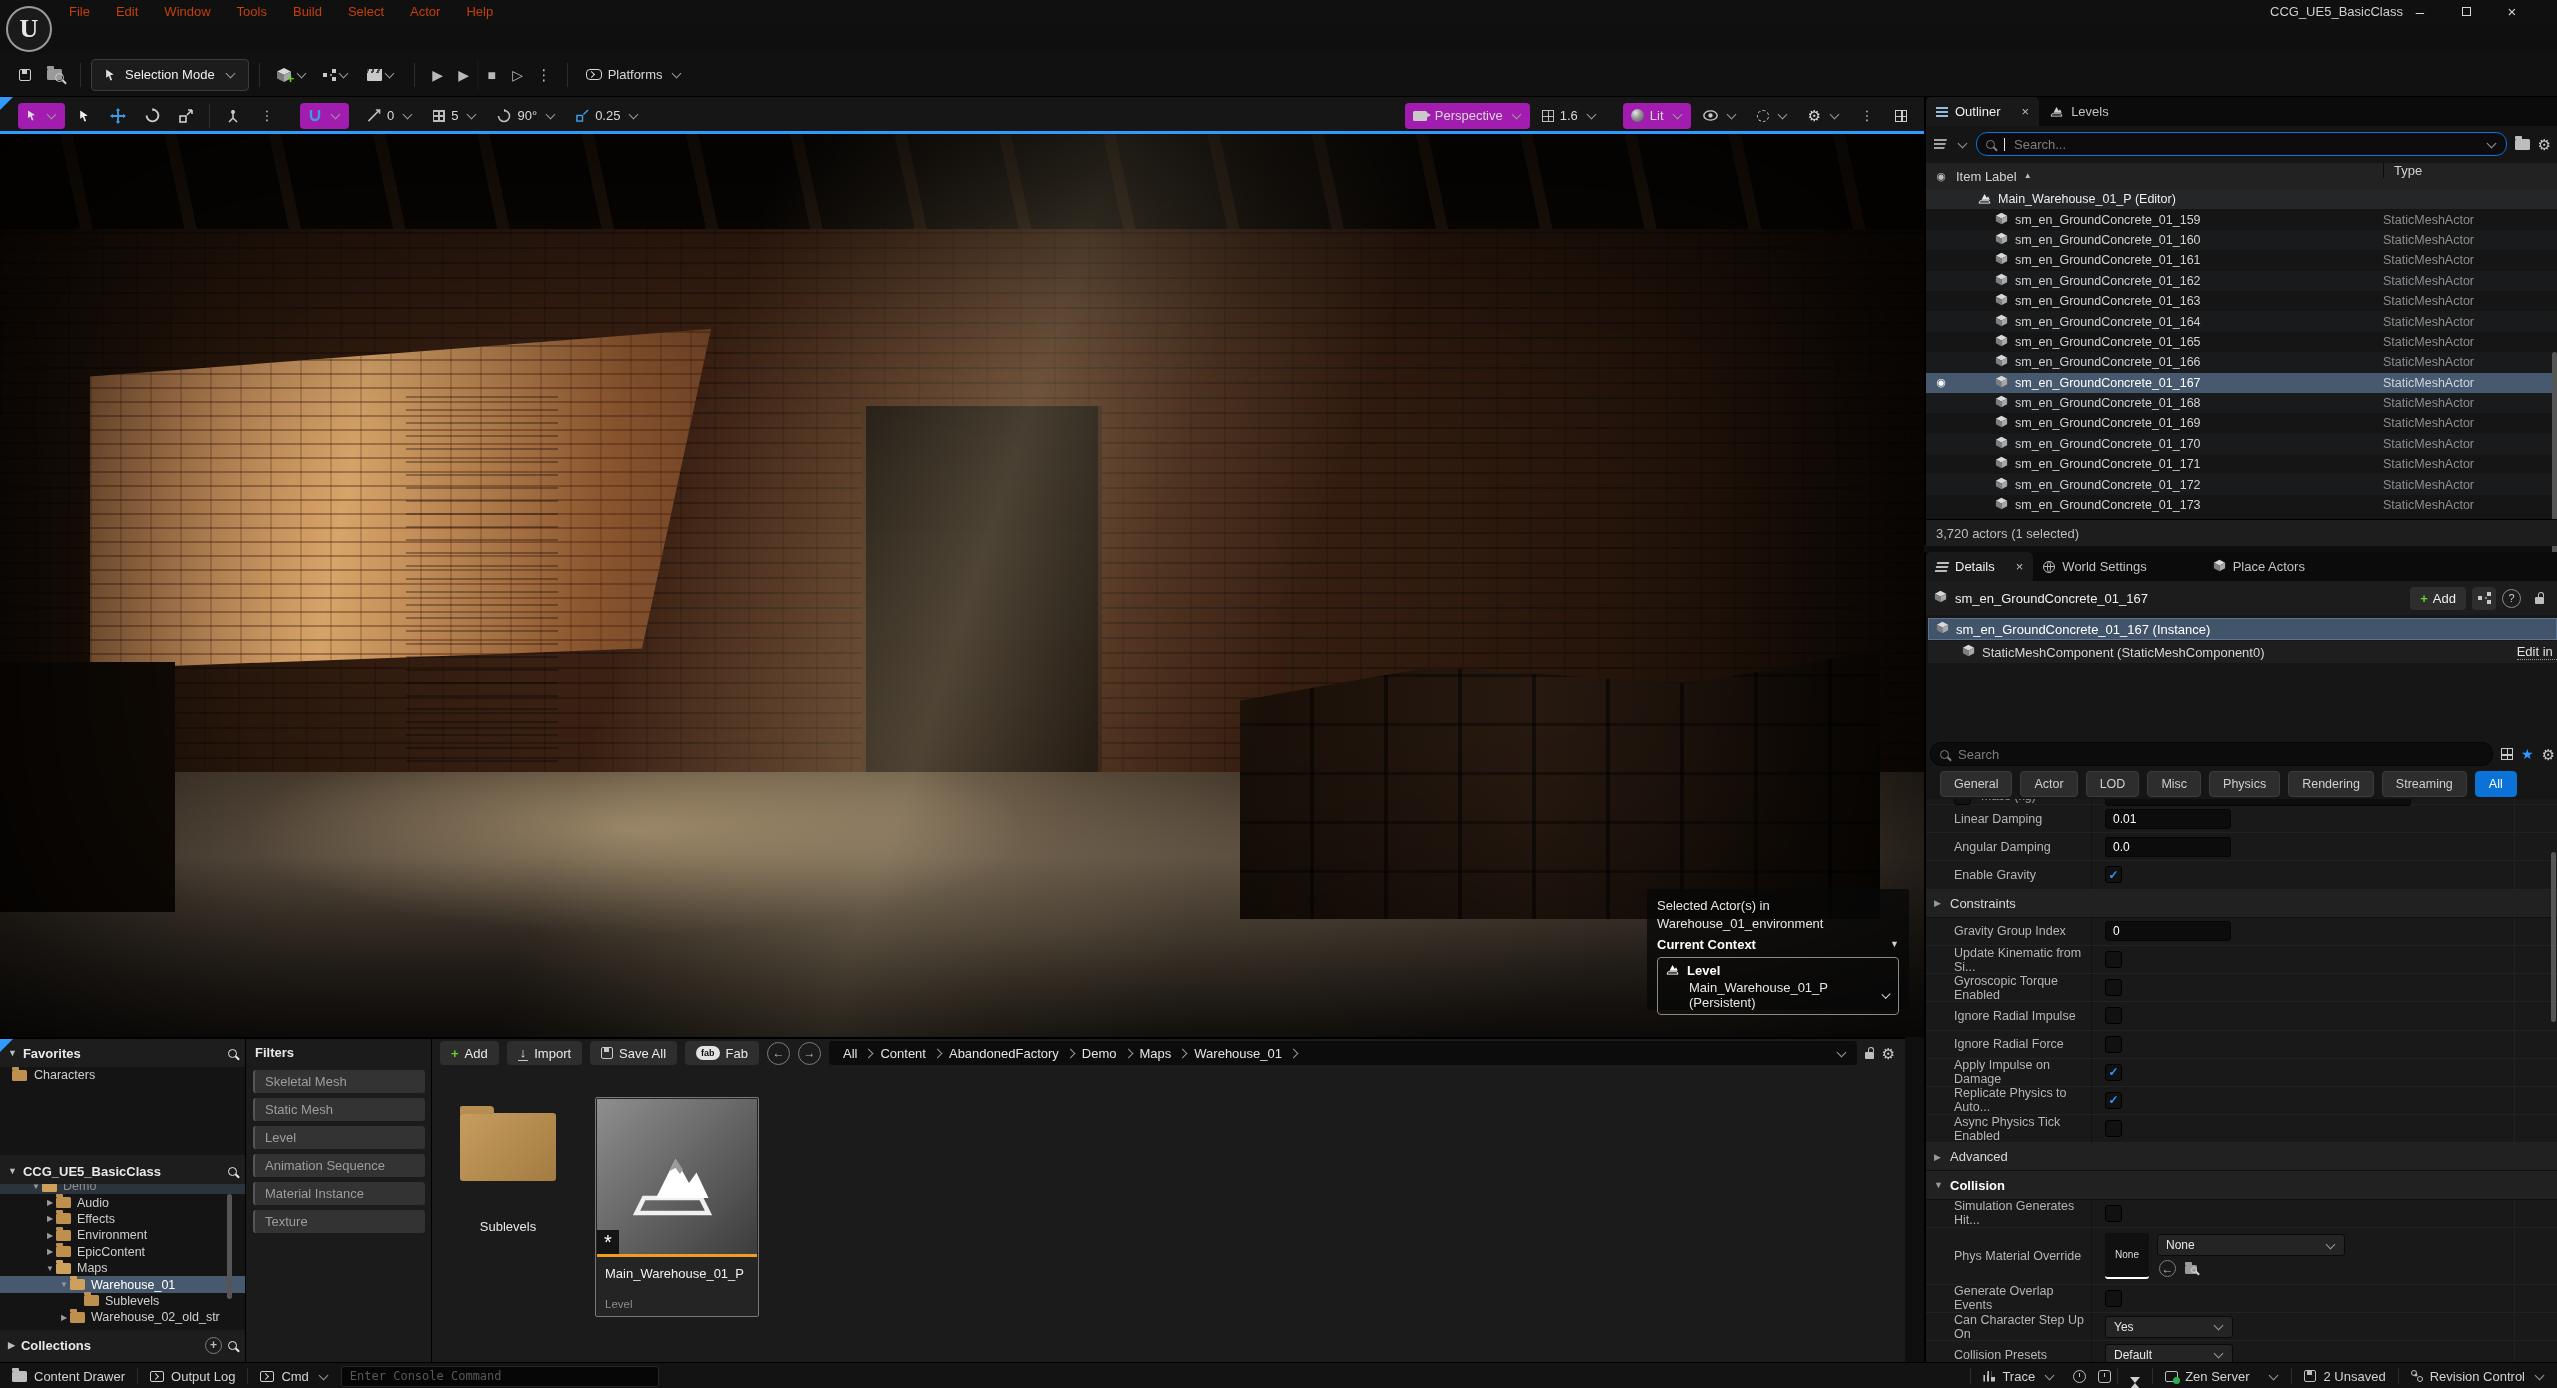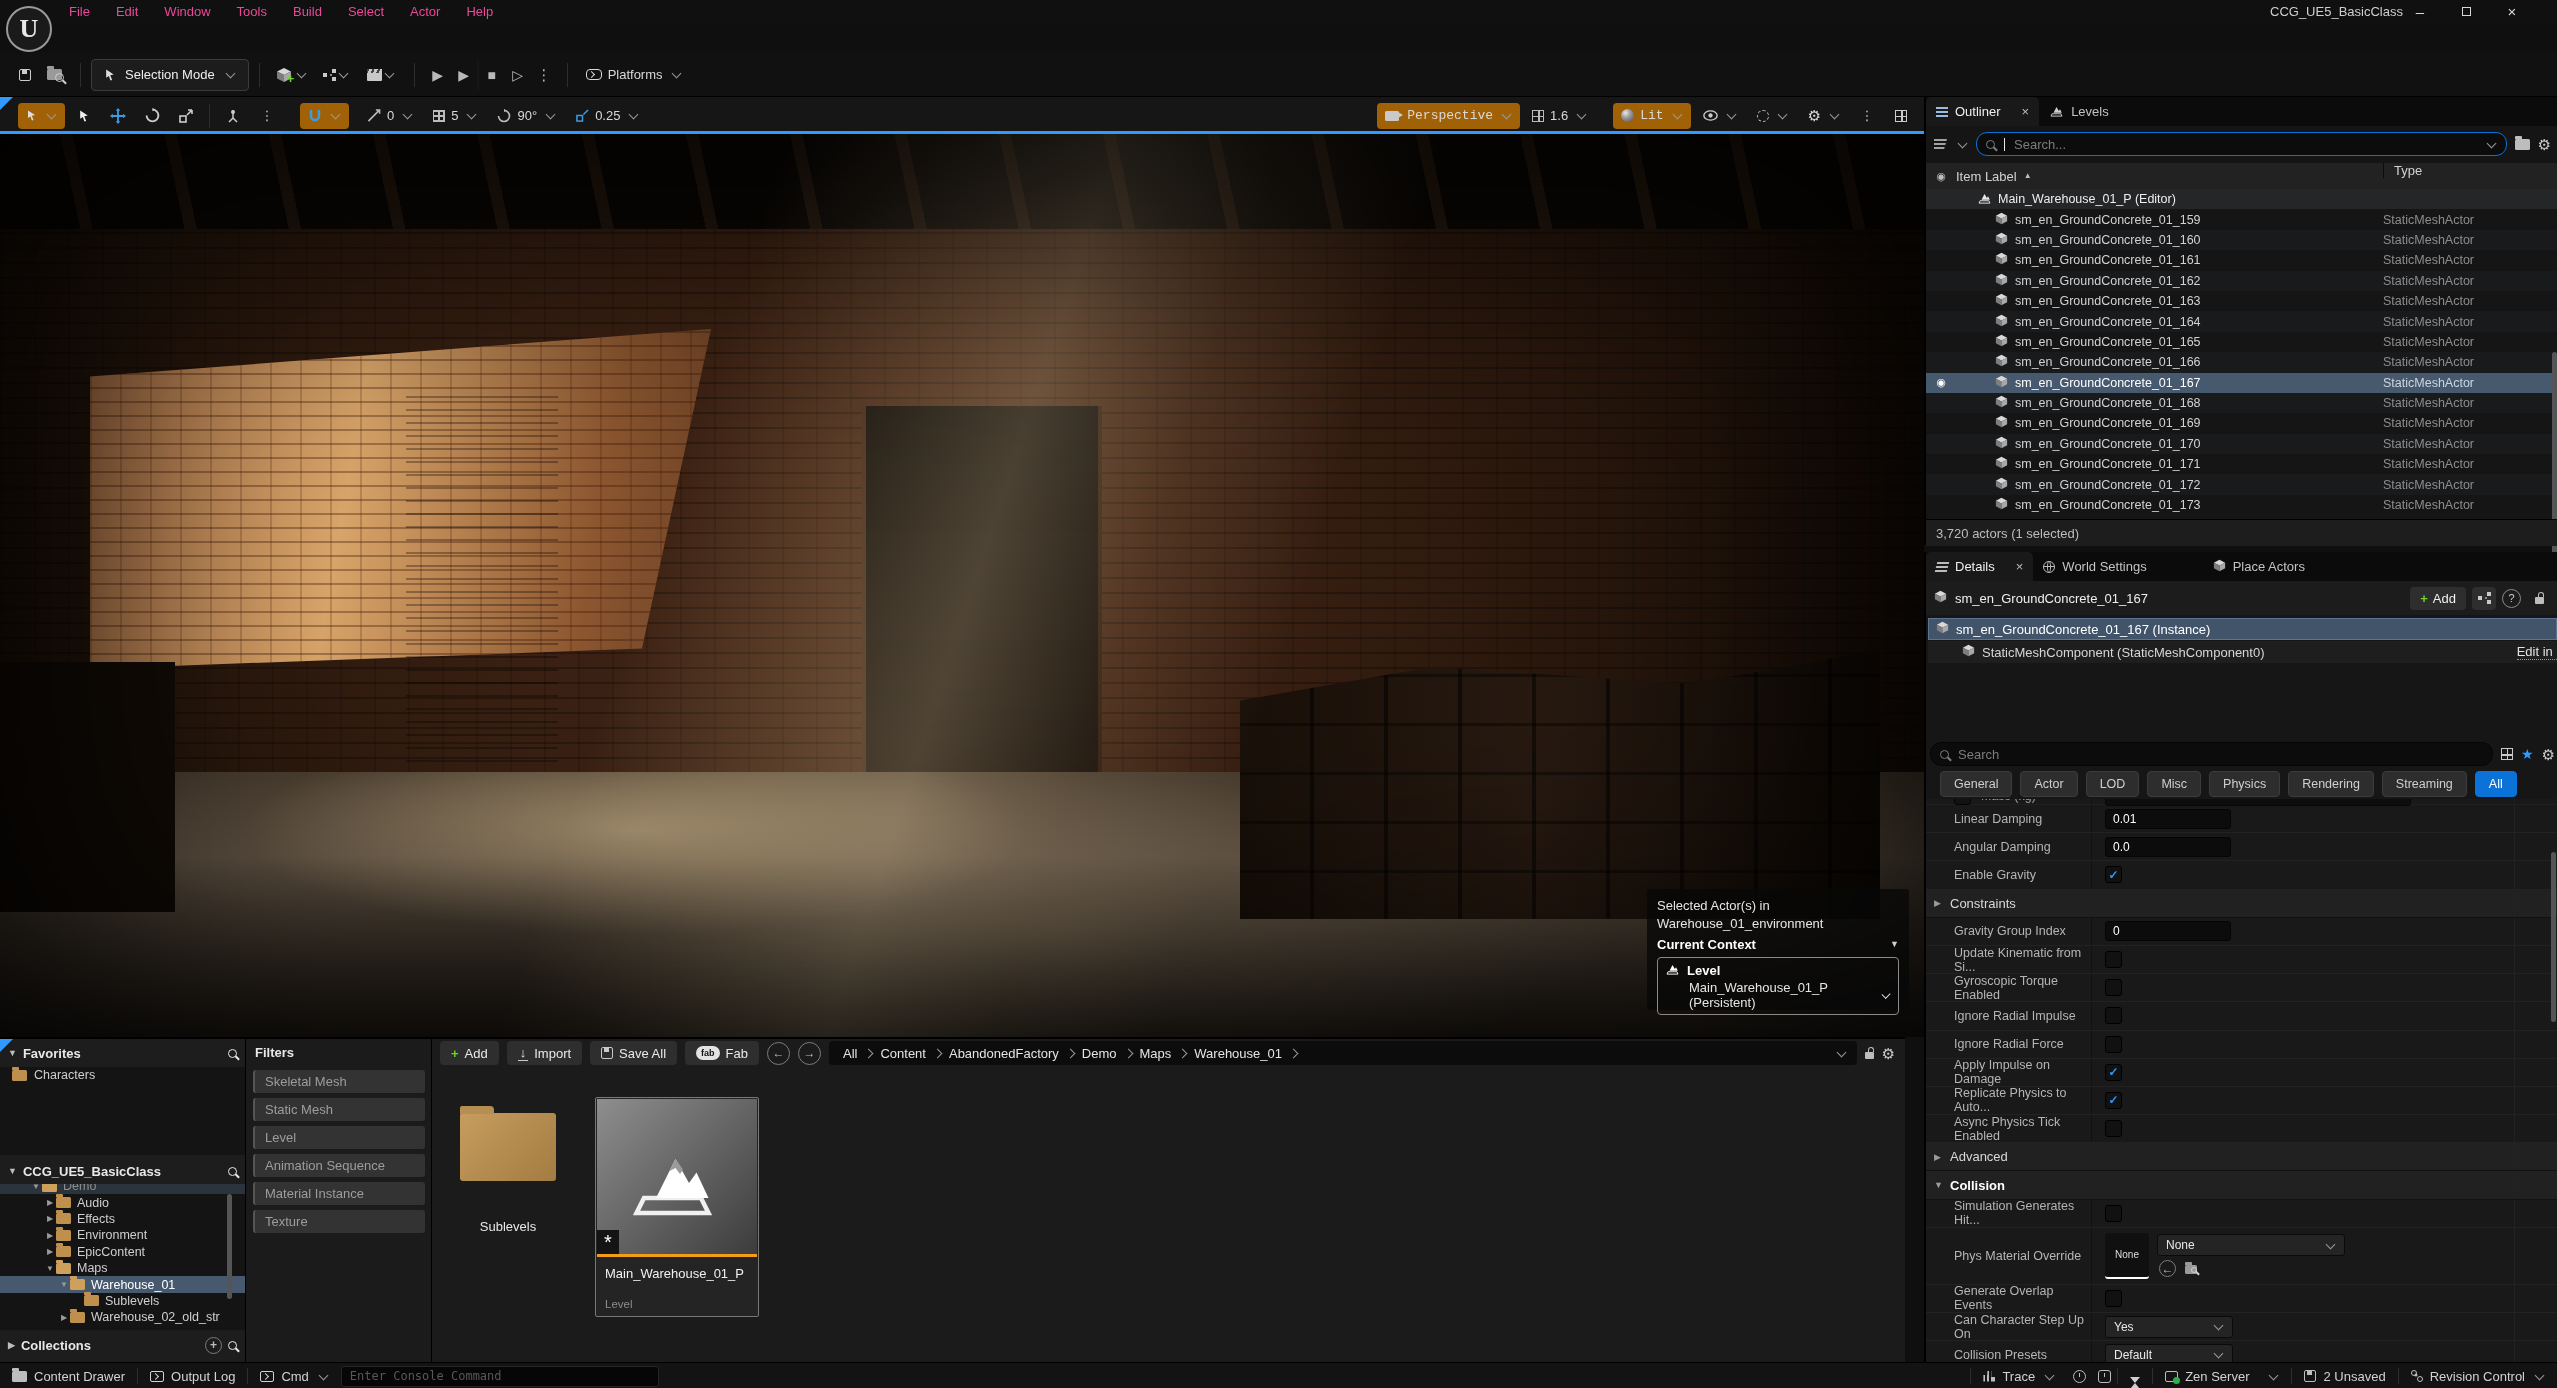--- a/index.html
+++ b/index.html
@@ -51,39 +51,39 @@
   .ic-2x2{width:12px;height:12px;border:1.5px solid currentColor;position:relative;}
   .ic-2x2:before{content:"";position:absolute;left:50%;top:0;bottom:0;width:1.5px;background:currentColor;}
   .ic-2x2:after{content:"";position:absolute;top:50%;left:0;right:0;height:1.5px;background:currentColor;}
   .ic-grid3{width:12px;height:12px;background-image:repeating-linear-gradient(0deg,currentColor 0 1.5px,transparent 1.5px 5.2px),repeating-linear-gradient(90deg,currentColor 0 1.5px,transparent 1.5px 5.2px);}
   .ic-globe{width:12px;height:12px;border:1.5px solid #bdbdbd;border-radius:50%;position:relative;overflow:hidden;}
   .ic-globe:before{content:"";position:absolute;left:0;right:0;top:45%;height:1.3px;background:#bdbdbd;}
   .ic-globe:after{content:"";position:absolute;left:30%;top:-10%;width:40%;height:120%;border:1.3px solid #bdbdbd;border-radius:50%;box-sizing:border-box;}
   .ic-funnelchev{width:13px;height:11px;background:linear-gradient(currentColor 0 2px,transparent 2px) top/13px 2px no-repeat,linear-gradient(currentColor 0 2px,transparent 2px) top 4px left 2px/9px 2px no-repeat,linear-gradient(currentColor 0 2px,transparent 2px) top 8px left 4px/5px 2px no-repeat;}
   
   .menubar{left:0;top:0;width:2557px;height:23px;background:#101010;}
-  .menu-item{padding:0 13px;height:23px;display:flex;align-items:center;color:#ec4899;font-size:13px;}
+  .menu-item{padding:0 13px;height:23px;display:flex;align-items:center;color:#c2410c;font-size:13px;}
   .ue-badge{position:absolute;left:6px;top:6px;width:42px;height:42px;border-radius:50%;border:2.5px solid #9a9a9a;background:#1a1a1a;display:flex;align-items:center;justify-content:center;color:#e8e8e8;font-family:"Liberation Serif",serif;font-size:26px;font-weight:bold;z-index:5;}
   .win-title{position:absolute;left:2270px;top:0;height:23px;display:flex;align-items:center;color:#cfcfcf;}
   .win-btn{position:absolute;top:0;height:23px;width:40px;display:flex;align-items:center;justify-content:center;color:#d8d8d8;font-size:15px;}
   .ic-restore{width:9px;height:9px;border:1.3px solid #d8d8d8;position:relative;}
   .tabstrip{left:0;top:23px;width:2557px;height:30px;background:#060606;}
   .main-tab{position:absolute;left:40px;top:0;height:30px;width:180px;background:#1d1d1d;border-radius:5px 5px 0 0;display:flex;align-items:center;padding:0 12px;gap:7px;color:#efefef;}
   .toolbar{left:0;top:53px;width:2557px;height:44px;background:#111;border-bottom:1px solid #000;}
   .tb-sep{width:1px;height:24px;background:#2d2d2d;margin:0 10px;}
   .tb-icon{width:30px;height:30px;display:flex;align-items:center;justify-content:center;color:#cdcdcd;}
   .selmode-btn{height:30px;background:#1c1c1c;border:1px solid #3c3c3c;border-radius:4px;display:flex;align-items:center;padding:0 12px;gap:8px;color:#efefef;}
   .play-green{color:#63c422;font-size:17px;}
   .tb-playicon{width:26px;height:30px;display:flex;align-items:center;justify-content:center;color:#b9b9b9;font-size:14px;}
   
   .vptoolbar{left:0;top:97px;width:1924px;height:37px;background:#161616;}
   .vp-accent{left:0;top:131px;width:1924px;height:3px;background:#2f9bff;z-index:4;}
   .corner-tri{position:absolute;left:0;top:0;width:0;height:0;border-top:13px solid #2f9bff;border-right:13px solid transparent;z-index:6;}
   .vbtn{height:26px;border-radius:4px;display:flex;align-items:center;padding:0 8px;gap:6px;color:#d9d9d9;}
-  .vbtn.boxed{background:#a16207;font-family:Liberation Mono, monospace;}
+  .vbtn.boxed{background:#a21caf;}
   .scene{left:0;top:134px;width:1924px;height:903px;background:linear-gradient(#0e0906 0%,#1d130c 16%,#2a1a10 44%,#261b12 62%,#17120c 100%);overflow:hidden;}
   .sc{position:absolute;}
   
   .tabs-strip{position:absolute;left:0;width:633px;height:29px;background:#0b0b0b;display:flex;align-items:flex-end;}
   .ptab{height:29px;display:flex;align-items:center;padding:0 10px;gap:7px;color:#c3c3c3;}
   .ptab.active{background:#191919;border-radius:5px 5px 0 0;color:#efefef;}
   .search-pill{background:#0c0c0c;border:1px solid #060606;border-radius:11px;height:22px;display:flex;align-items:center;padding:0 9px;gap:9px;color:#7d7d7d;}
   .caret{display:inline-block;width:1px;height:13px;background:#e8e8e8;}
   
   .outliner{left:1924px;top:97px;width:633px;height:448px;background:#151515;border-left:2px solid #000;}

